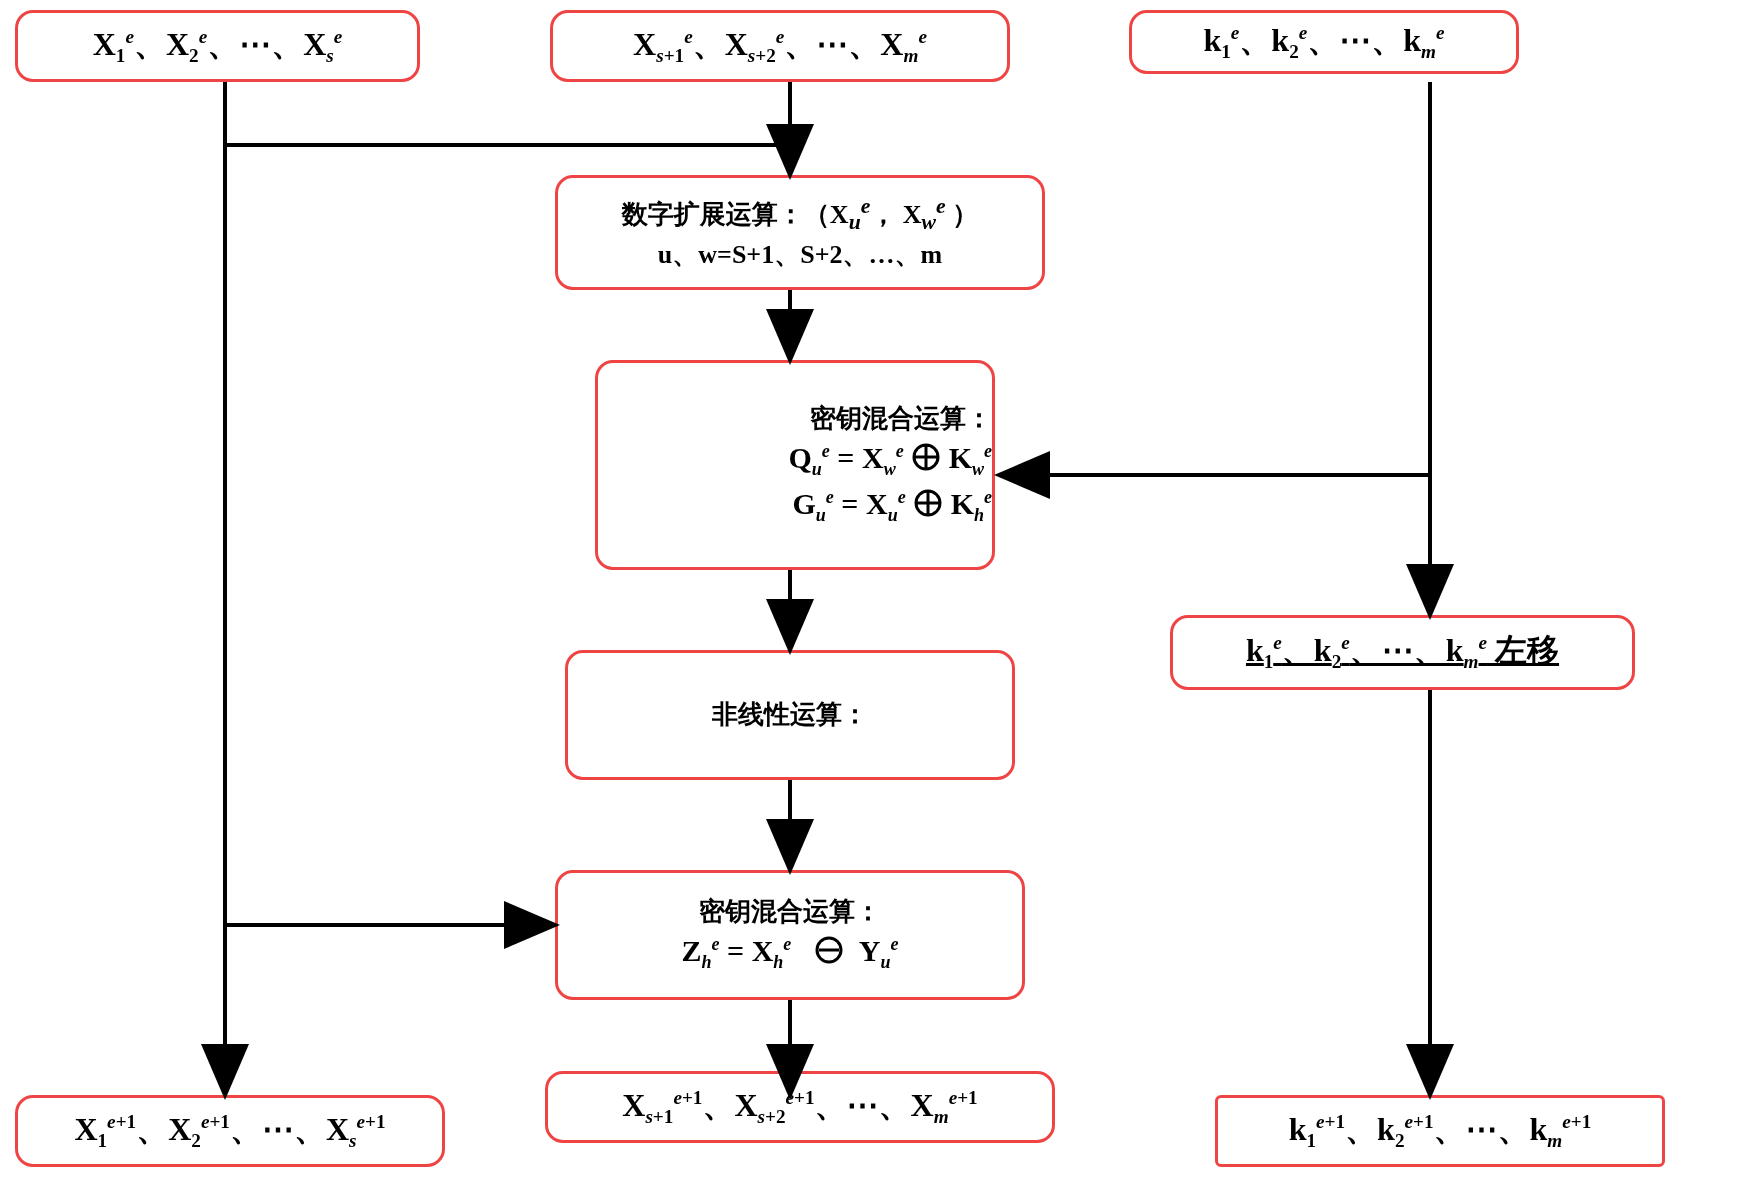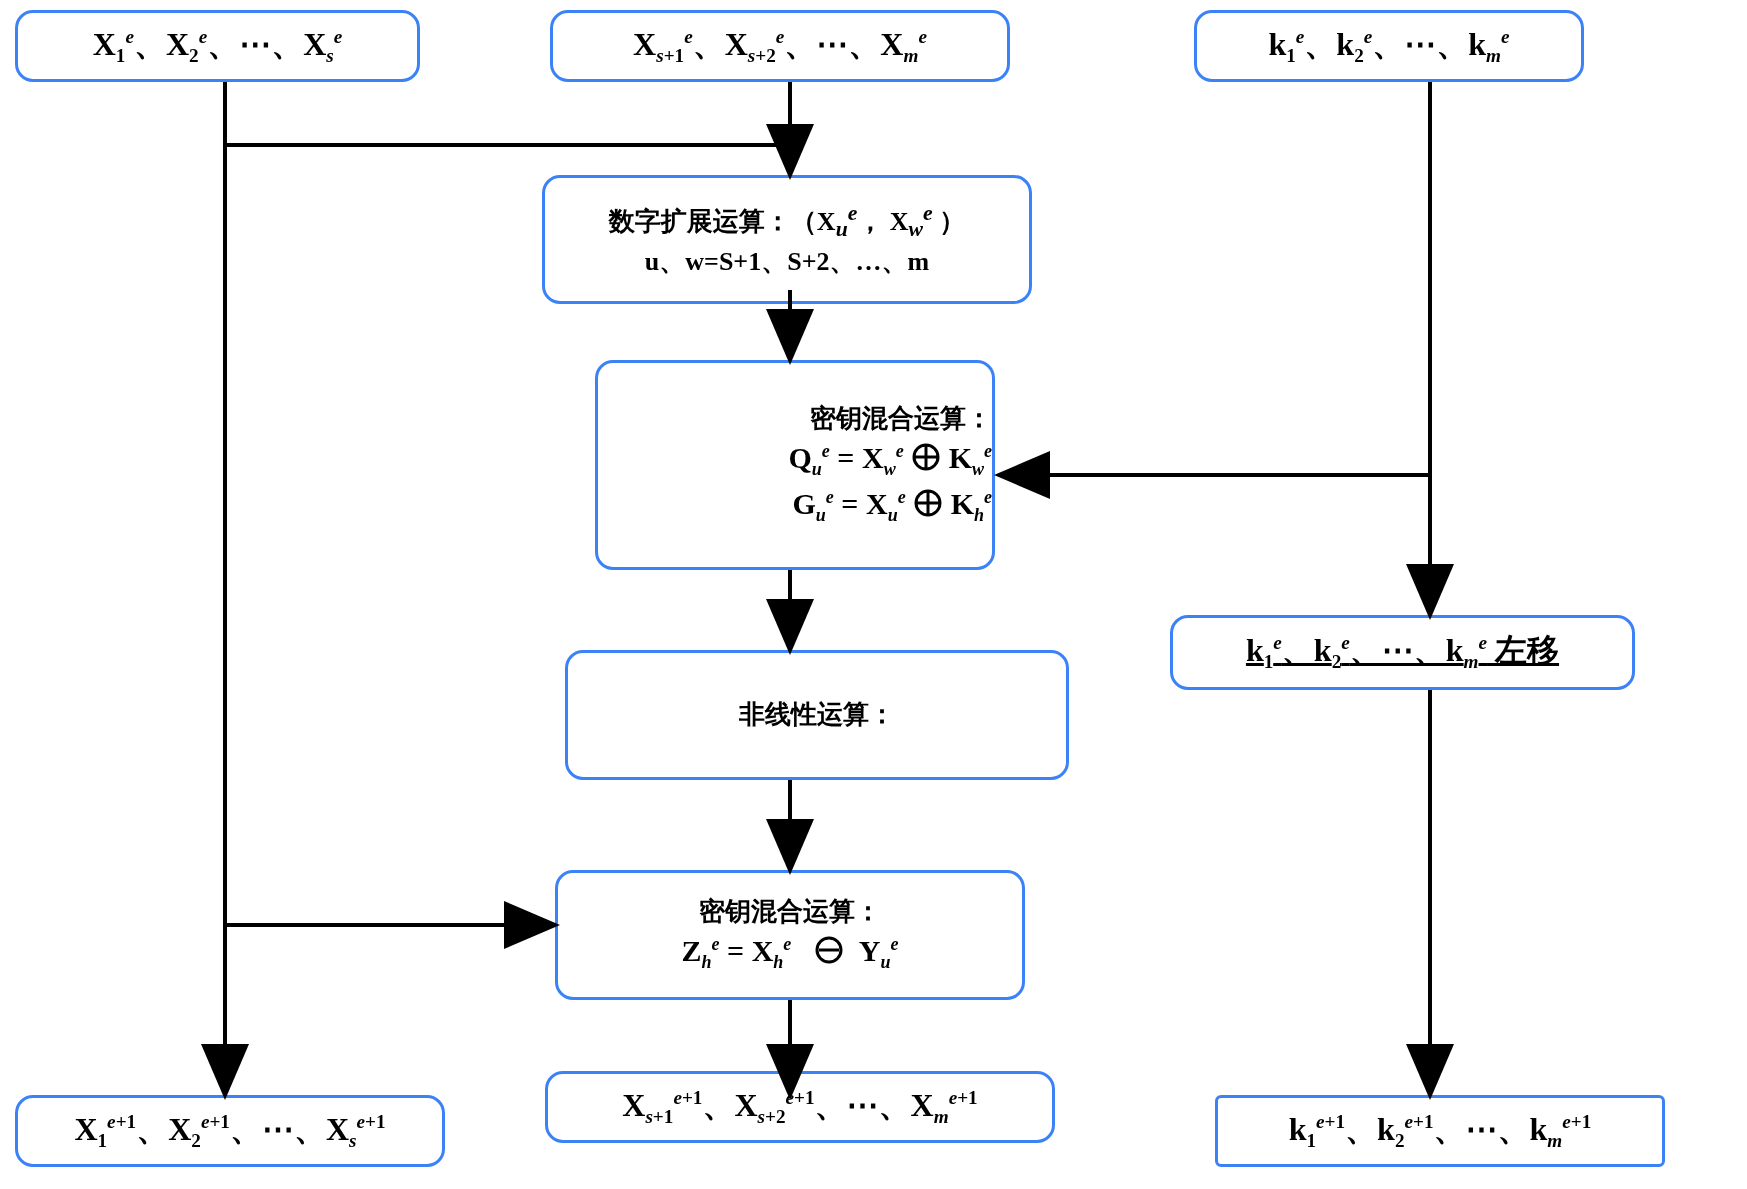--- a/index.html
+++ b/index.html
@@ -7,21 +7,21 @@
     margin: 0;
     padding: 0;
     font-family: "Times New Roman", serif;
     background: #fff;
     width: 1747px;
     height: 1189px;
     position: relative;
   }
   .box {
     position: absolute;
-    border: 3px solid #3b82f6;
+    border: 3px solid #ef4444;
     border-radius: 18px;
     background: #fff;
     display: flex;
     flex-direction: column;
     align-items: center;
     justify-content: center;
     line-height: 1.4;
   }
   .seq {
     font-size: 32px;
@@ -63,27 +63,27 @@
     X<sub>1</sub><sup class="ital">e</sup>、X<sub>2</sub><sup class="ital">e</sup>、⋯、X<sub class="ital">s</sub><sup class="ital">e</sup>
   </span>
 </div>
 
 <div class="box" style="left:550px; top:10px; width:460px; height:72px;">
   <span class="seq">
     X<sub class="ital">s</sub><sub>+1</sub><sup class="ital">e</sup>、X<sub class="ital">s</sub><sub>+2</sub><sup class="ital">e</sup>、⋯、X<sub class="ital">m</sub><sup class="ital">e</sup>
   </span>
 </div>
 
-<div class="box" style="left:1194px; top:10px; width:390px; height:72px;">
+<div class="box" style="left:1129px; top:10px; width:390px; height:64px;">
   <span class="seq">
     k<sub>1</sub><sup class="ital">e</sup>、k<sub>2</sub><sup class="ital">e</sup>、⋯、k<sub class="ital">m</sub><sup class="ital">e</sup>
   </span>
 </div>
 
-<div class="box" style="left:542px; top:175px; width:490px; height:129px;">
+<div class="box" style="left:555px; top:175px; width:490px; height:115px;">
   <span class="label">
     数字扩展运算：（X<sub class="ital">u</sub><sup class="ital">e</sup>，&nbsp;X<sub class="ital">w</sub><sup class="ital">e</sup>&nbsp;）
   </span>
   <span class="label">u、w=S+1、S+2、…、m</span>
 </div>
 
 <div class="box" style="left:595px; top:360px; width:400px; height:210px;align-items:flex-end;">
   <span class="label">密钥混合运算：</span>
   <span class="formula">
     Q<sub class="ital">u</sub><sup class="ital">e</sup> = X<sub class="ital">w</sub><sup class="ital">e</sup>
@@ -98,21 +98,21 @@
     G<sub class="ital">u</sub><sup class="ital">e</sup> = X<sub class="ital">u</sub><sup class="ital">e</sup>
     <span class="xor"><svg width="30" height="30">
           <circle cx="15" cy="15" r="12" fill="none" stroke="#000" stroke-width="3"></circle>
           <line x1="15" y1="3" x2="15" y2="27" stroke="#000" stroke-width="3"></line>
           <line x1="3" y1="15" x2="27" y2="15" stroke="#000" stroke-width="3"></line>
         </svg></span>
     K<sub class="ital">h</sub><sup class="ital">e</sup>
   </span>
 </div>
 
-<div class="box" style="left:565px; top:650px; width:504px; height:130px;">
+<div class="box" style="left:565px; top:650px; width:450px; height:130px;">
   <span class="label">非线性运算：</span>
 </div>
 
 <div class="box" style="left:555px; top:870px; width:470px; height:130px;">
   <span class="label">密钥混合运算：</span>
   <span class="formula">
     Z<sub class="ital">h</sub><sup class="ital">e</sup> = X<sub class="ital">h</sub><sup class="ital">e</sup>&nbsp;&nbsp;
     <span class="minus-circle"><svg width="30" height="30">
           <circle cx="15" cy="15" r="12" fill="none" stroke="#000" stroke-width="3"></circle>
           <line x1="5" y1="15" x2="25" y2="15" stroke="#000" stroke-width="3"></line>

